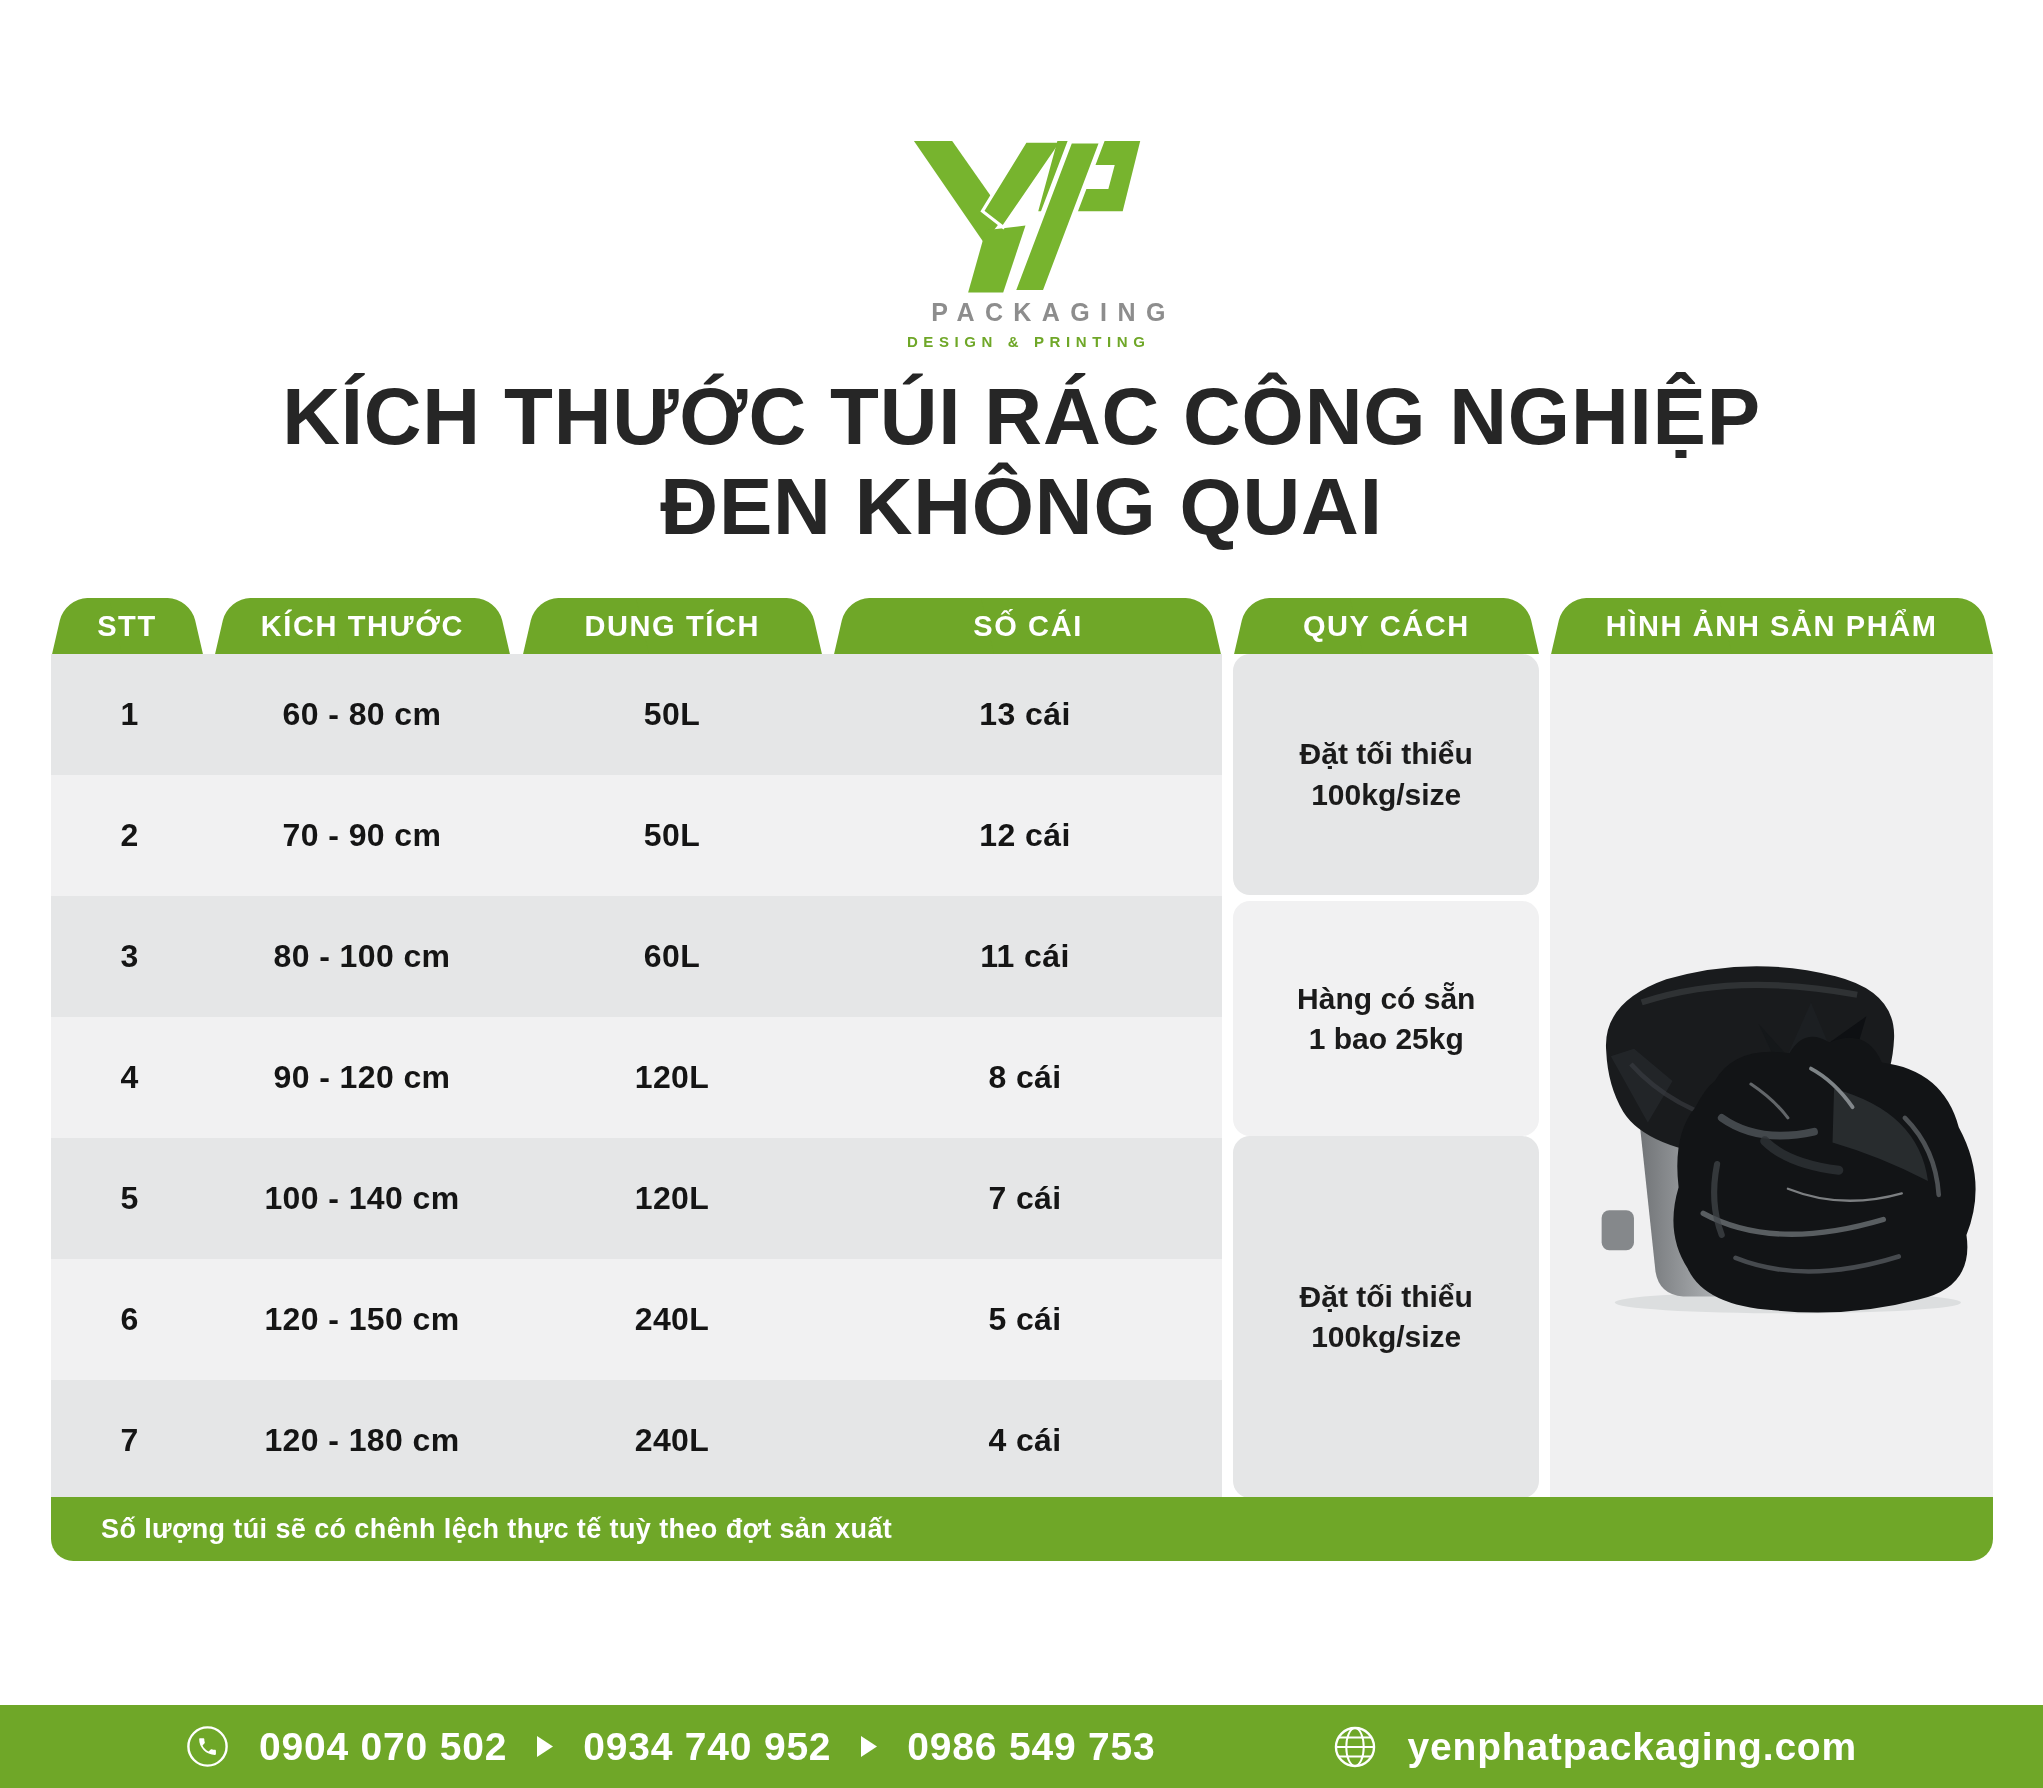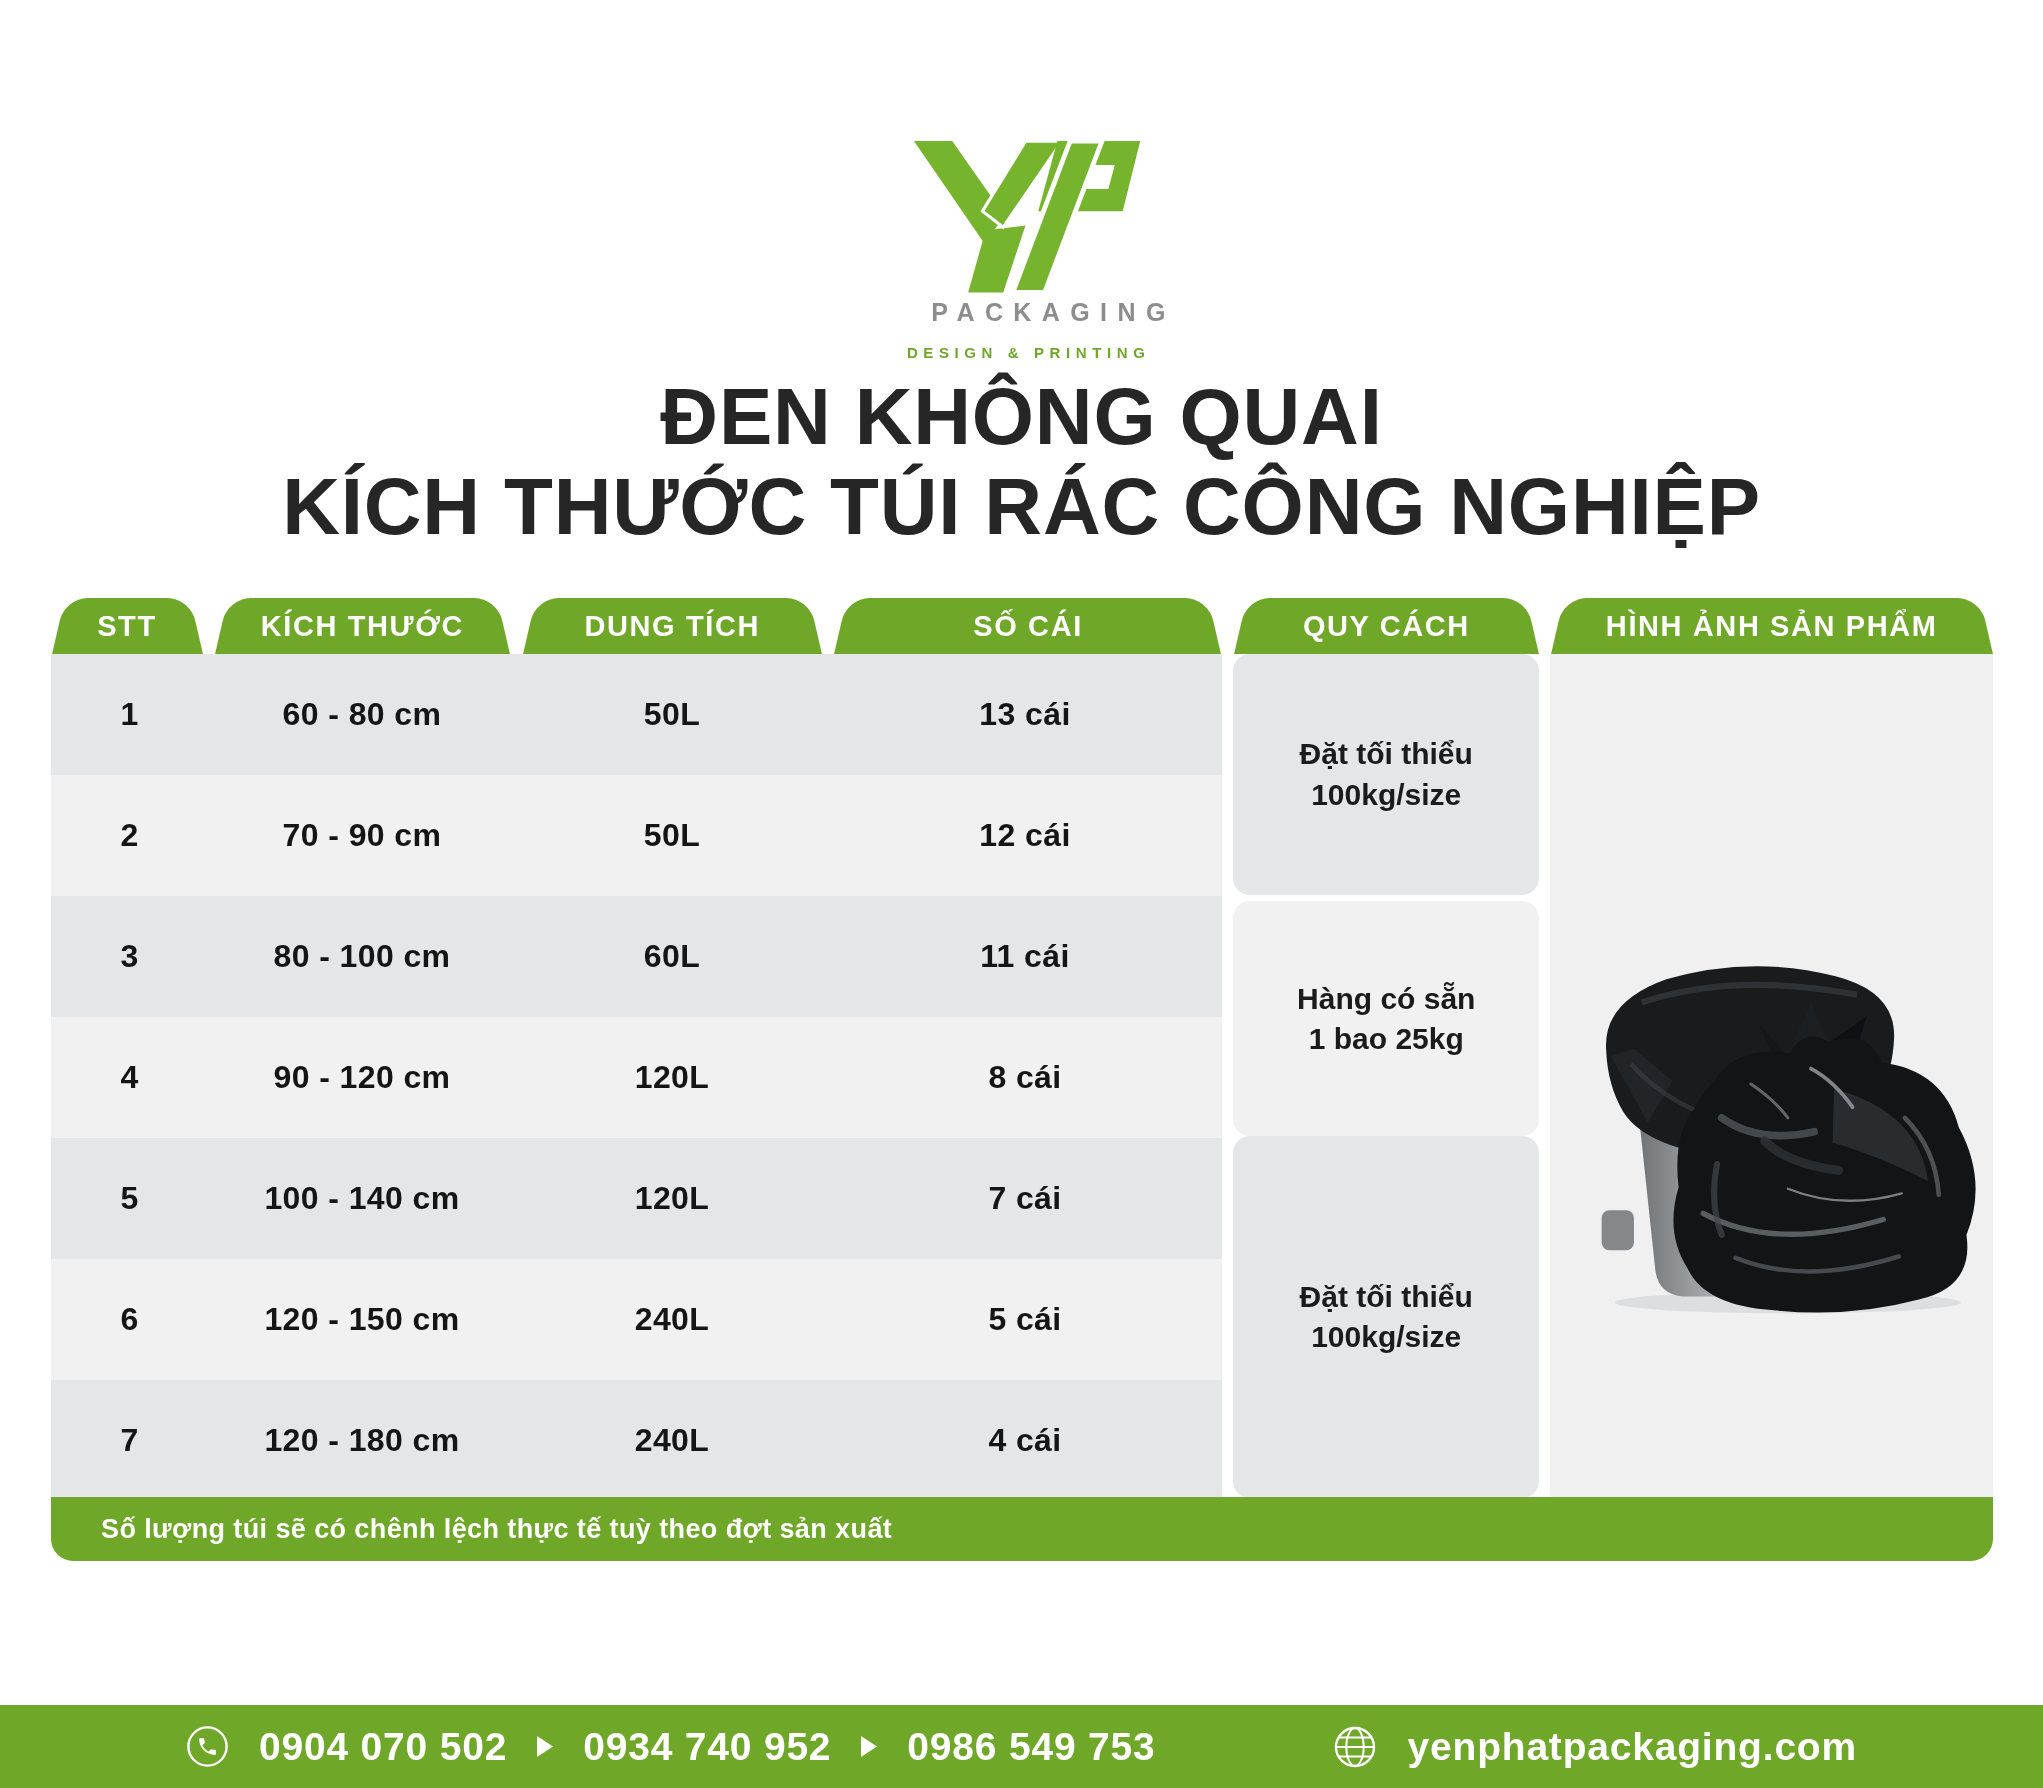--- a/index.html
+++ b/index.html
@@ -4,21 +4,21 @@
 <style>
   html,body{margin:0;padding:0;}
   body{
     width:2043px;height:1788px;background:#ffffff;position:relative;overflow:hidden;
     font-family:"Liberation Sans", sans-serif;
   }
   
   .logo-wrap{position:absolute;top:136px;left:4px;width:100%;display:flex;flex-direction:column;align-items:center;}
   .logo-mark{width:239px;height:160px;}
   .logo-text{margin-top:1.6px;margin-left:56px;font-size:25px;font-weight:bold;color:#8d8d8d;letter-spacing:10.4px;}
-  .logo-sub{margin-top:17px;margin-left:6.4px;font-size:15px;font-weight:bold;color:#6fa728;letter-spacing:5.6px;}
+  .logo-sub{margin-top:6px;margin-left:6.4px;font-size:15px;font-weight:bold;color:#6fa728;letter-spacing:5.6px;}
   
   .title{position:absolute;top:372px;left:0;width:100%;text-align:center;
          font-size:80px;line-height:1.13;font-weight:bold;color:#262626;letter-spacing:0.8px;}
   
   .table{position:absolute;left:51px;top:598px;width:1942px;}
   .thead{display:flex;height:56px;}
   .tab{position:relative;height:56px;display:flex;align-items:center;justify-content:center;}
   .tab::before,.tab::after{content:"";position:absolute;top:0;height:100%;background:#6fa728;z-index:0;}
   .tab::before{left:13.6px;right:38%;border-top-left-radius:22.3px;transform:skewX(-13deg);transform-origin:50% 0;}
   .tab::after{right:13.6px;left:38%;border-top-right-radius:22.3px;transform:skewX(13deg);transform-origin:50% 0;}
@@ -64,22 +64,22 @@
       <polygon points="150,6 196,6 122,114 96,94" stroke="#ffffff" stroke-width="4"></polygon>
       <path fill-rule="evenodd" d="M190,6 L294,6 L272,94 L166,94 Z M218,36 L262,36 L254,66 L210,66 Z"></path>
       <polygon points="206,6 246,6 174,196 134,196" stroke="#ffffff" stroke-width="6"></polygon>
     </g>
   </svg>
   <div class="logo-text">PACKAGING</div>
   <div class="logo-sub">DESIGN &amp; PRINTING</div>
 </div>
 
 <div class="title">
+  <div>KÍCH THƯỚC TÚI RÁC CÔNG NGHIỆP</div>
   <div>ĐEN KHÔNG QUAI</div>
-  <div>KÍCH THƯỚC TÚI RÁC CÔNG NGHIỆP</div>
 </div>
 
 <div class="table">
 
   <div class="thead">
     <div class="tab w-stt">
         <span>STT</span>
       </div>
     <div class="tab w-size">
         <span>KÍCH THƯỚC</span>

